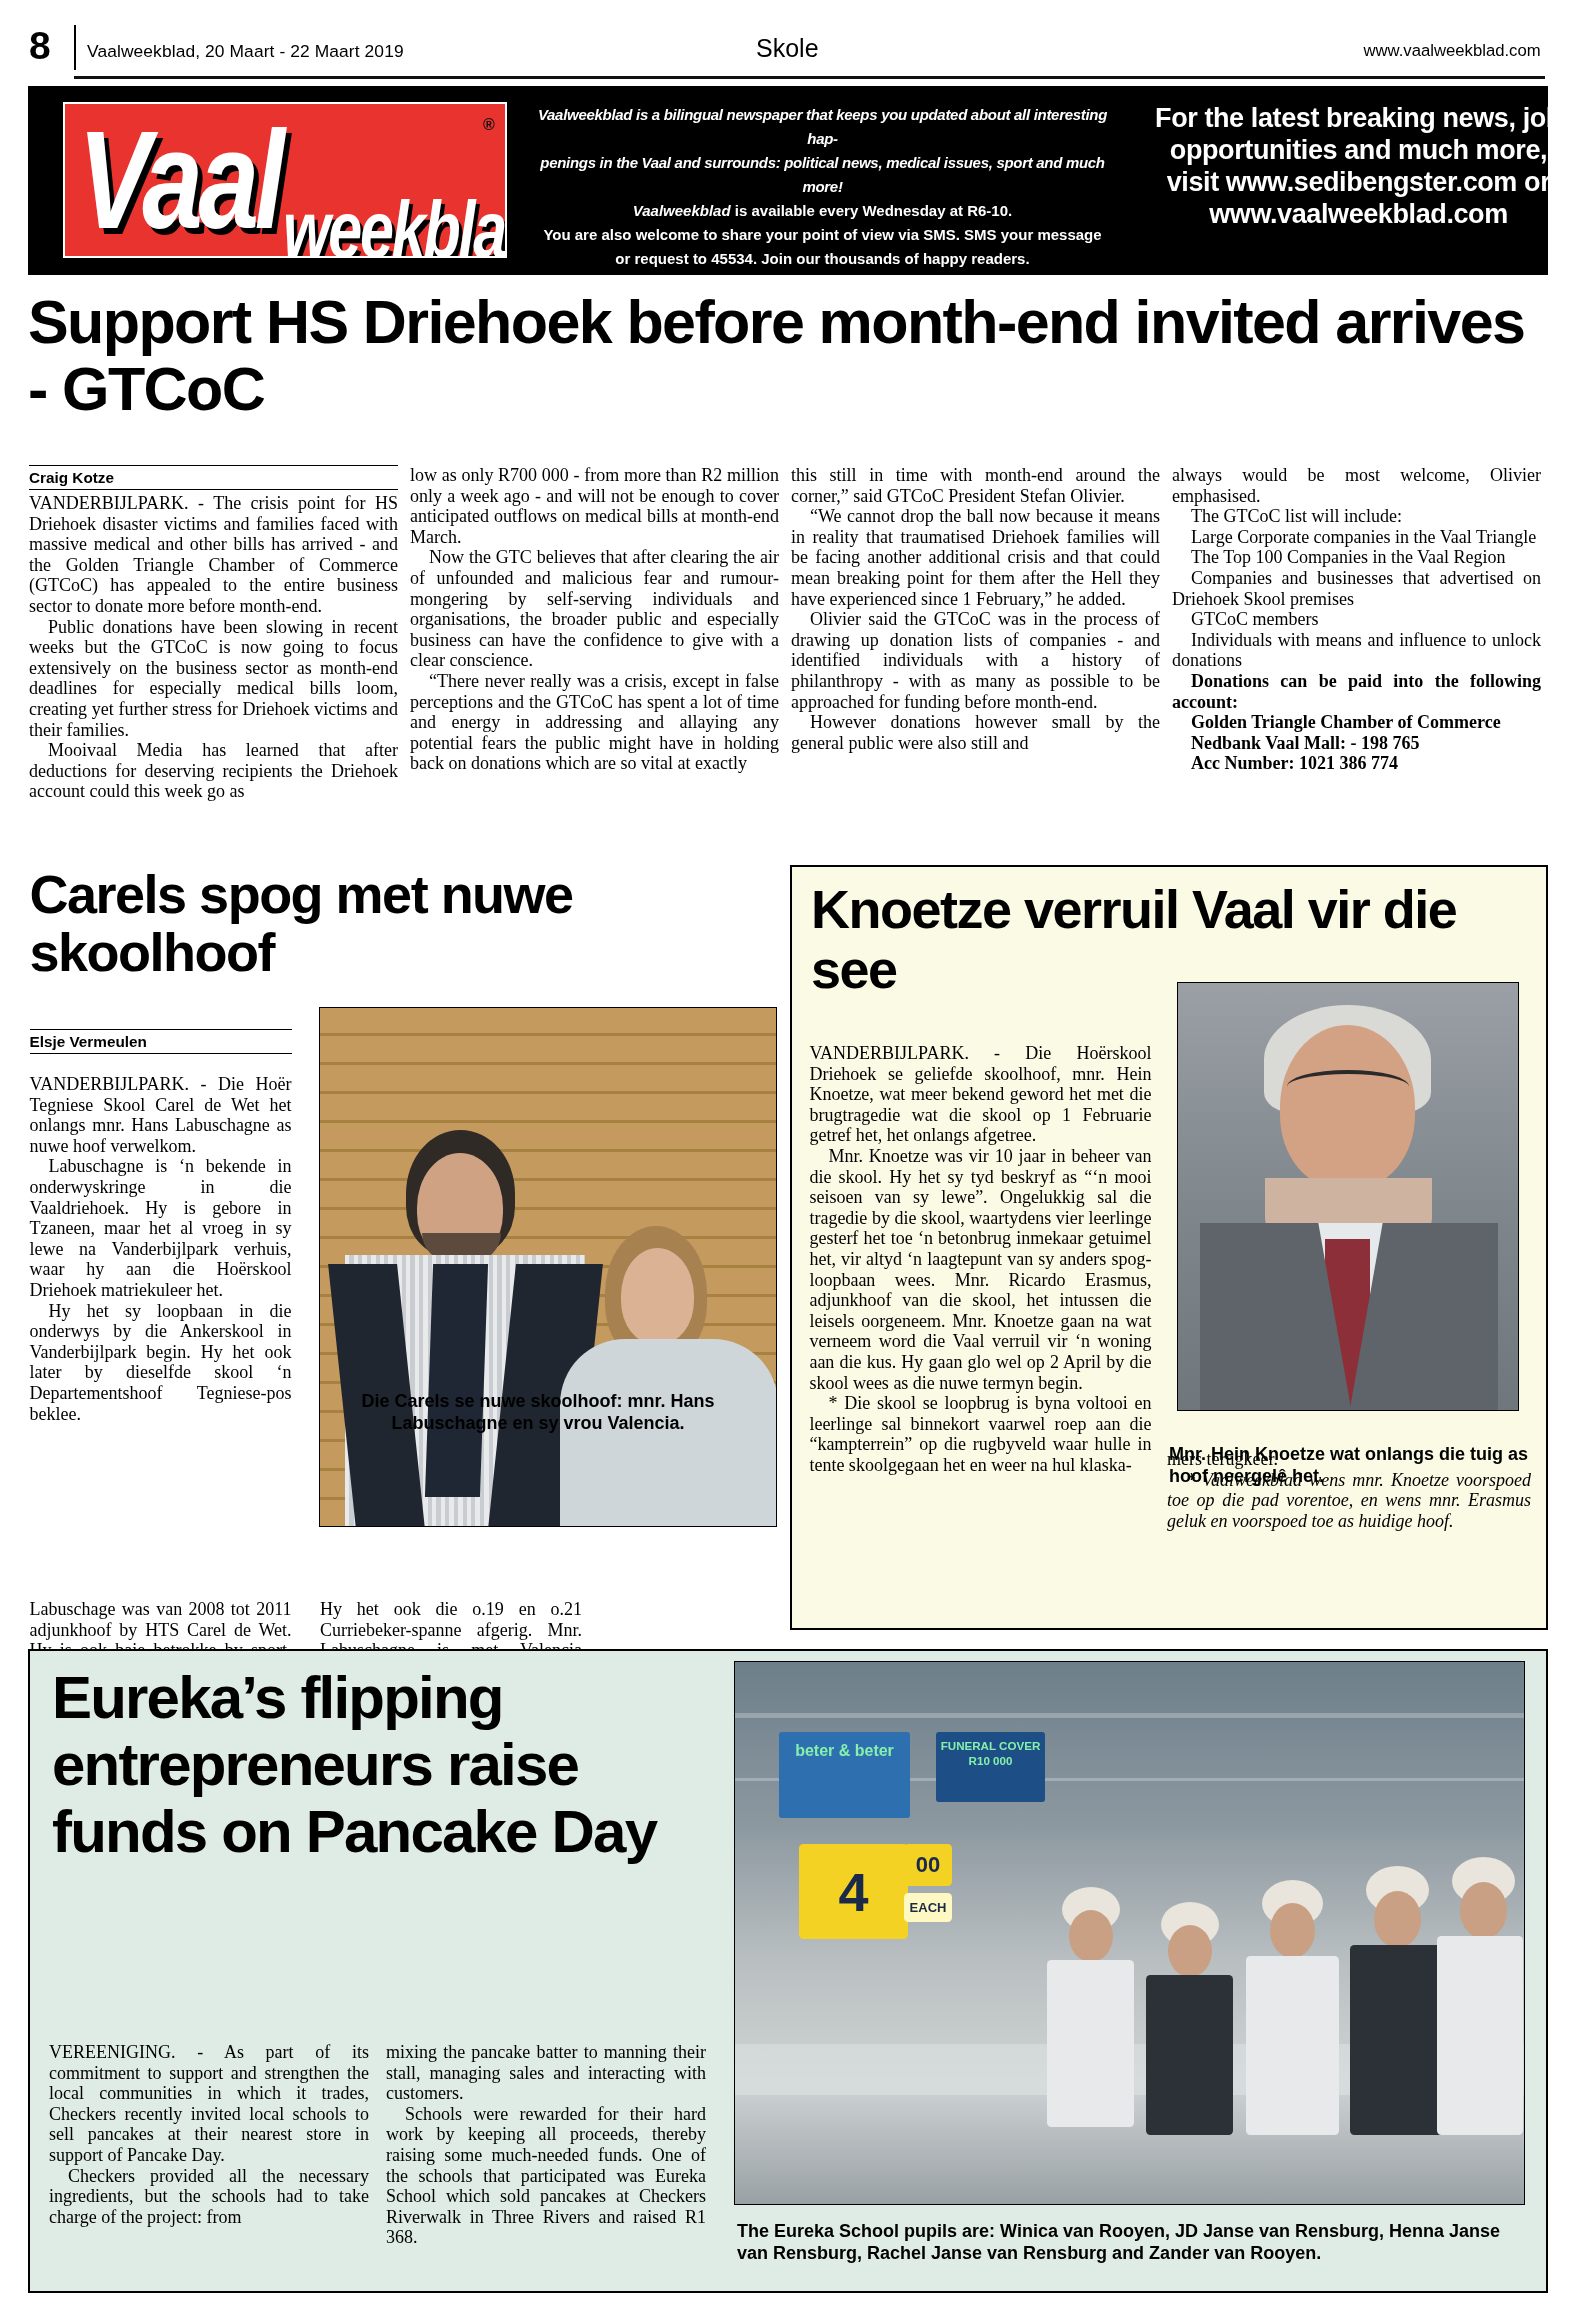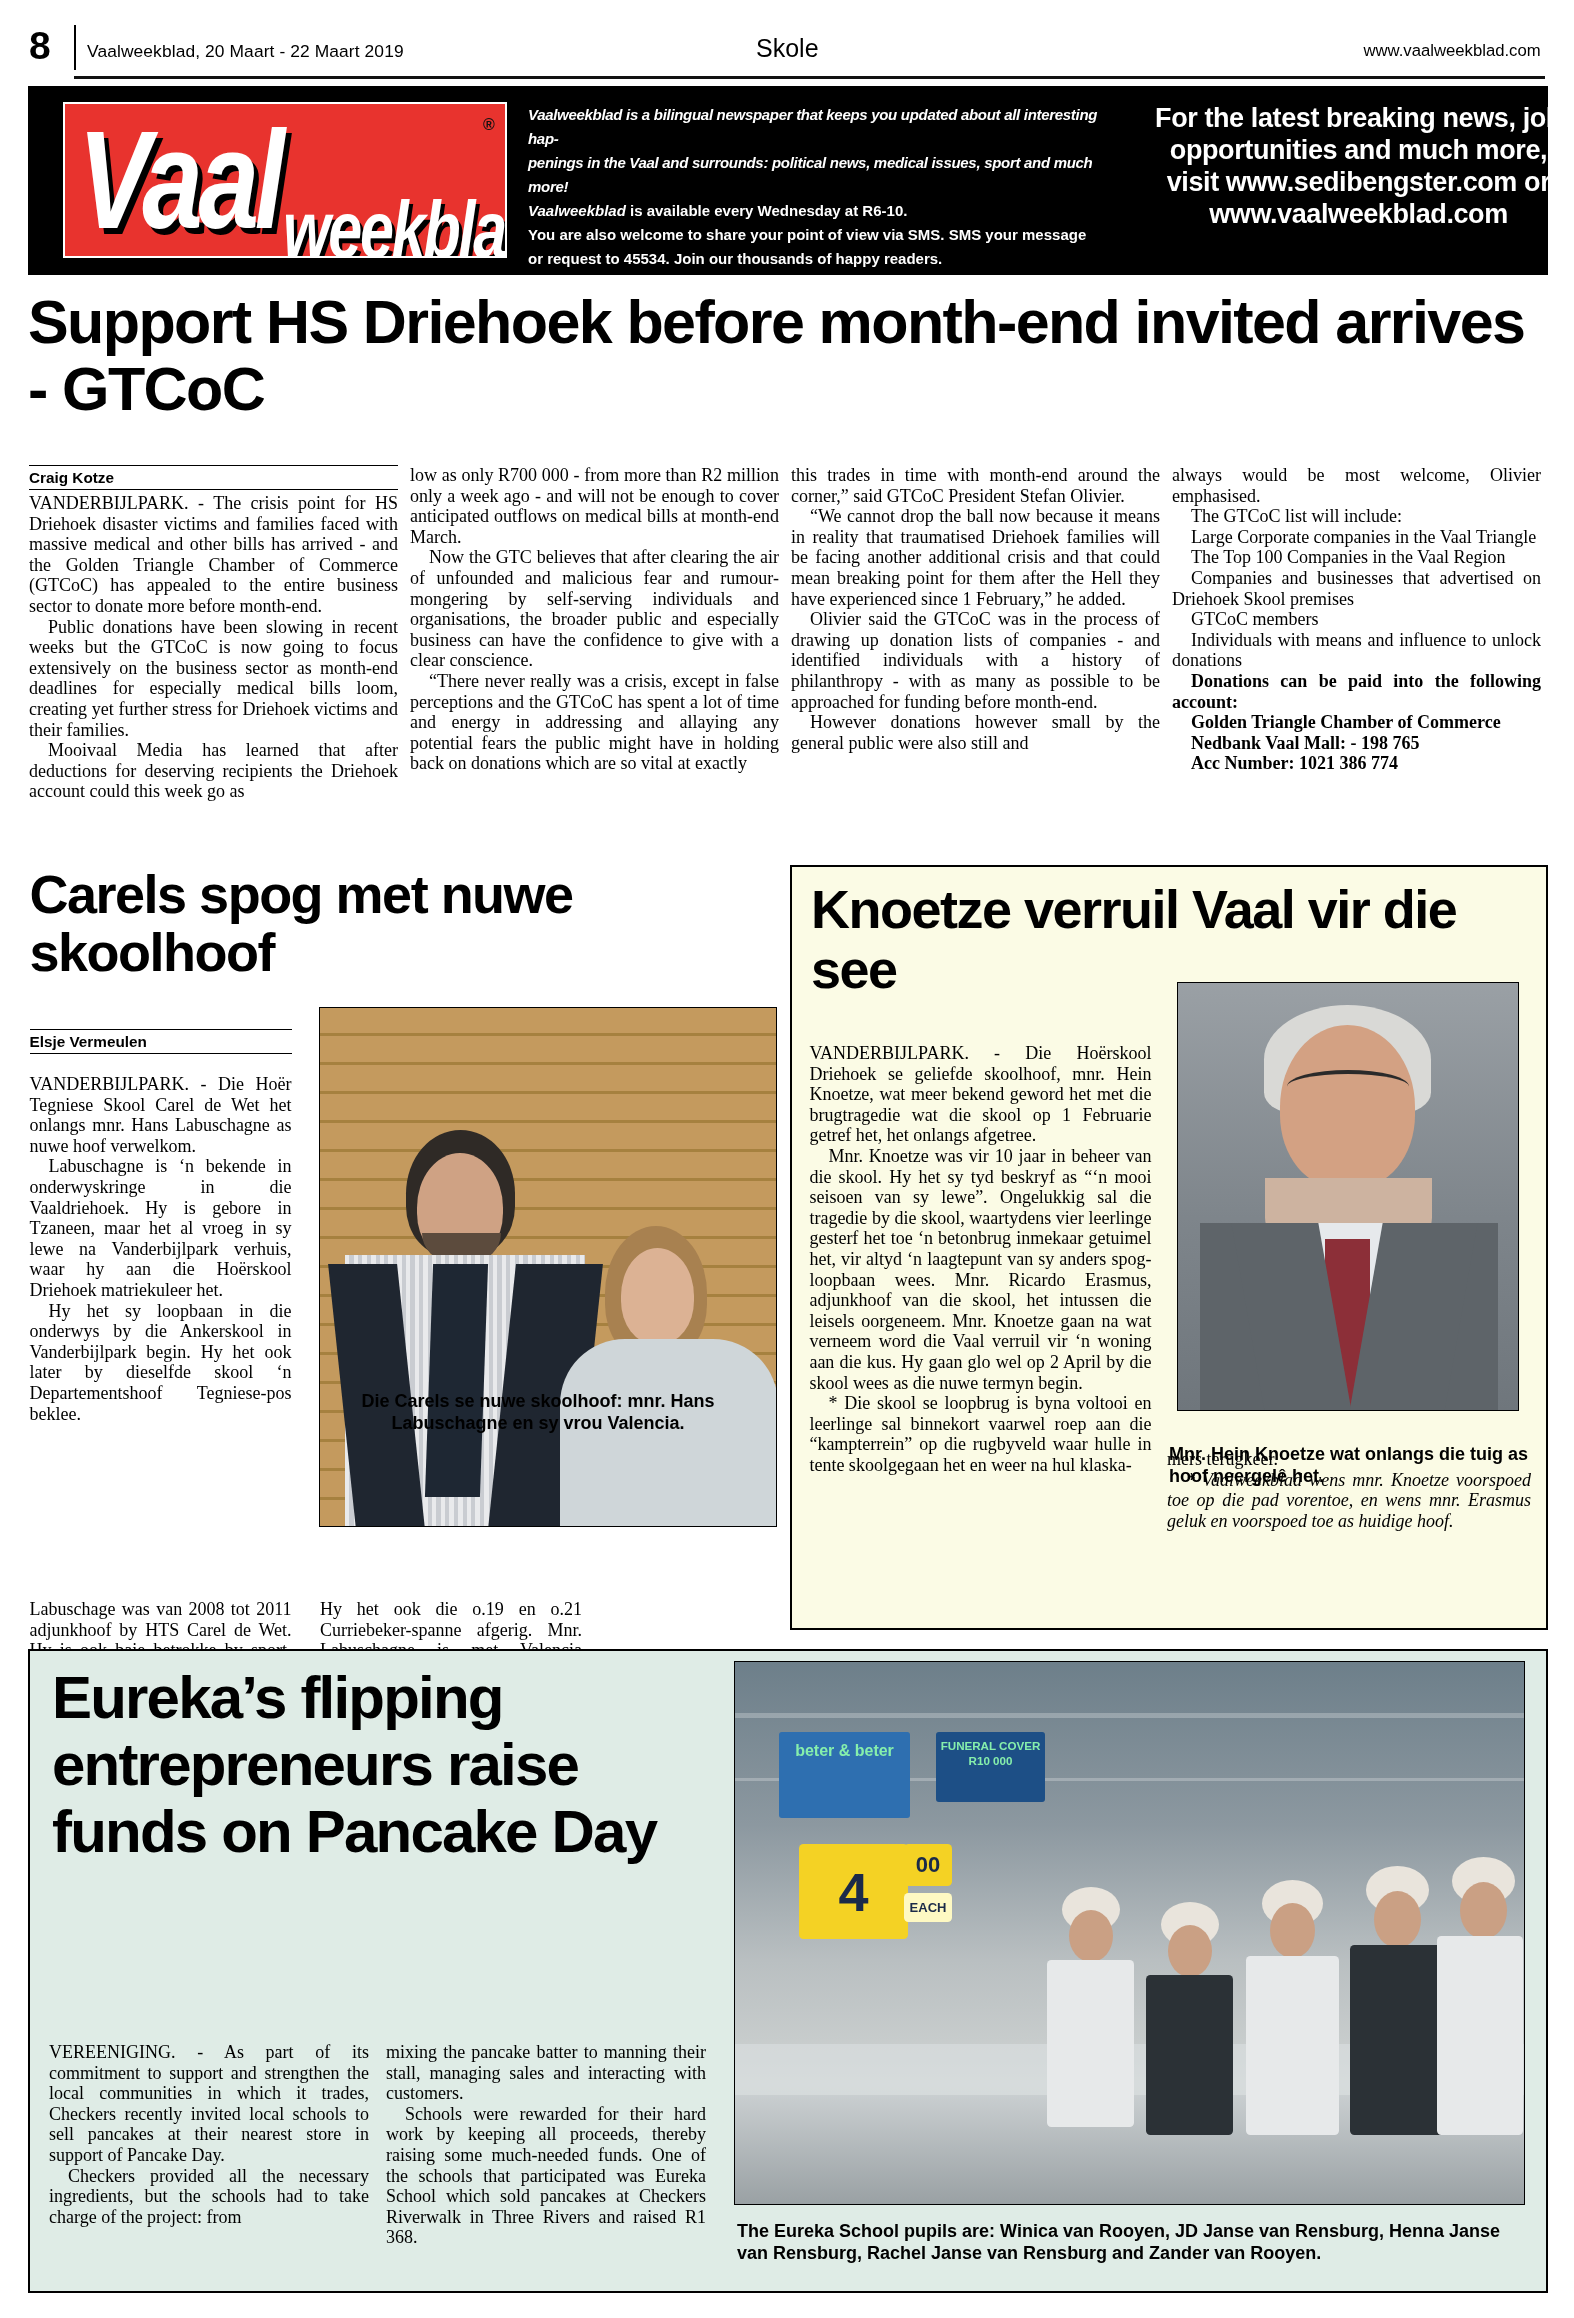--- a/index.html
+++ b/index.html
@@ -16,21 +16,21 @@
   .top-rule{position:absolute;left:45px;top:54px;width:1471px;height:2.9px;background:#111;}
 
   
   .banner{position:absolute;left:28px;top:86px;width:1520px;height:189px;background:#000;}
   .logo-box{position:absolute;left:35px;top:16px;width:444px;height:156px;background:#e8332e;border:2.2px solid #ffffff;box-sizing:border-box;overflow:hidden;}
   .logo-word{position:absolute;left:13px;top:5.8px;font-family:"Liberation Sans",sans-serif;font-weight:700;font-style:italic;font-size:109px;line-height:109px;color:#fff;
       text-shadow:5.1px 5.1px 0 #000;letter-spacing:-4.4px;transform:scaleY(1.28);transform-origin:left top;}
   .logo-word2{position:absolute;left:218px;top:87px;font-family:"Liberation Sans",sans-serif;font-weight:700;font-style:italic;font-size:61px;line-height:61px;color:#fff;
       text-shadow:3.6px 3.6px 0 #000;letter-spacing:-2.2px;transform:scaleY(1.3);transform-origin:left top;}
   .logo-r{position:absolute;right:10.2px;top:11.6px;color:#111;font-family:"Liberation Sans",sans-serif;font-size:16px;font-weight:700;}
-  .banner-text{position:absolute;left:500px;top:17.4px;width:589px;color:#fff;font-family:"Liberation Sans",sans-serif;font-size:15px;line-height:24px;font-weight:700;}
+  .banner-text{position:absolute;left:500px;top:17.4px;width:589px;color:#fff;font-family:"Liberation Sans",sans-serif;font-size:15px;line-height:24px;font-weight:700;text-align:center;}
   .banner-text .ital{font-style:italic;font-weight:600;}
   .banner-text .l1{font-style:italic;font-weight:600;letter-spacing:-0.3px;}
   .banner-right{position:absolute;left:1126px;top:16px;width:409px;color:#fff;font-family:"Liberation Sans",sans-serif;font-weight:700;font-size:27px;line-height:32px;text-align:center;letter-spacing:-0.4px;}
 
   
   .lead-head{position:absolute;left:28px;top:289px;width:1520px;font-family:"Liberation Sans",sans-serif;font-weight:700;font-size:61px;line-height:67px;letter-spacing:-1.6px;}
 
   
   .lead-cols{position:absolute;left:29px;top:465px;width:1520px;}
   .col{position:absolute;top:0;width:369px;}
@@ -135,21 +135,21 @@
     <div class="col c2">
       <div class="body">
         <p class="first">low as only R700 000 - from more than R2 million only a week ago - and will not be enough to cover anticipated outflows on medical bills at month-end March.</p>
         <p>Now the GTC believes that after clearing the air of unfounded and malicious fear and rumour-mongering by self-serving individuals and organisations, the broader public and especially business can have the confidence to give with a clear conscience.</p>
         <p>“There never really was a crisis, except in false perceptions and the GTCoC has spent a lot of time and energy in addressing and allaying any potential fears the public might have in holding back on donations which are so vital at exactly</p>
       </div>
     </div>
 
     <div class="col c3">
       <div class="body">
-        <p class="first">this trades in time with month-end around the corner,” said GTCoC President Stefan Olivier.</p>
+        <p class="first">this still in time with month-end around the corner,” said GTCoC President Stefan Olivier.</p>
         <p>“We cannot drop the ball now because it means in reality that traumatised Driehoek families will be facing another additional crisis and that could mean breaking point for them after the Hell they have experienced since 1 February,” he added.</p>
         <p>Olivier said the GTCoC was in the process of drawing up donation lists of companies - and identified individuals with a history of philanthropy - with as many as possible to be approached for funding before month-end.</p>
         <p>However donations however small by the general public were also still and</p>
       </div>
     </div>
 
     <div class="col c4">
       <div class="body">
         <p class="first">always would be most welcome, Olivier emphasised.</p>
         <p>The GTCoC list will include:</p>

